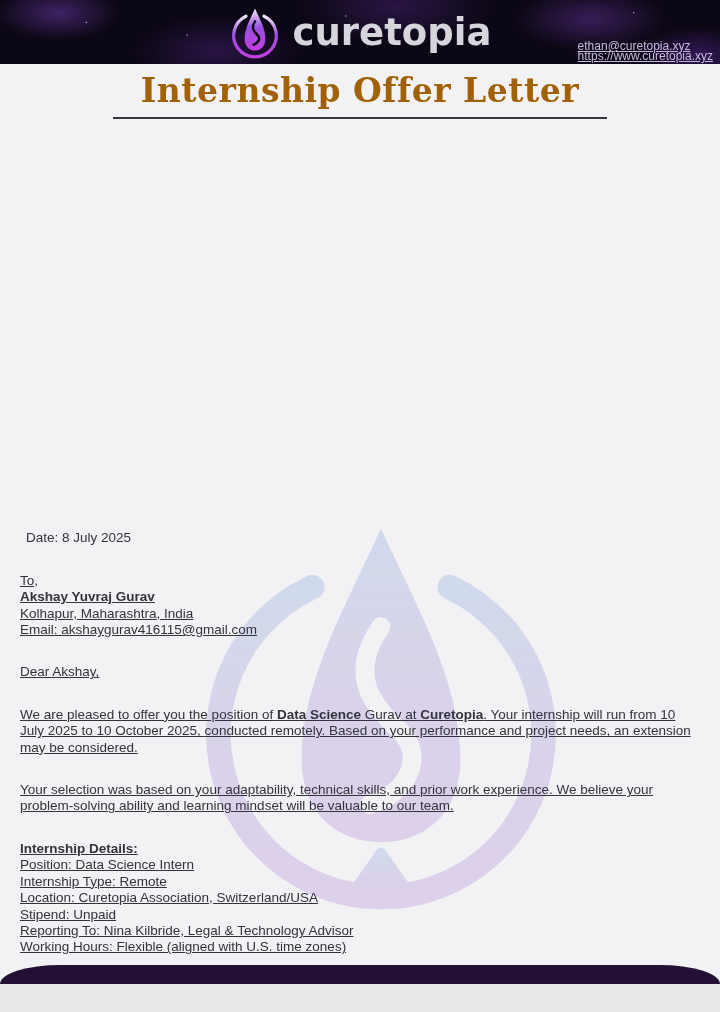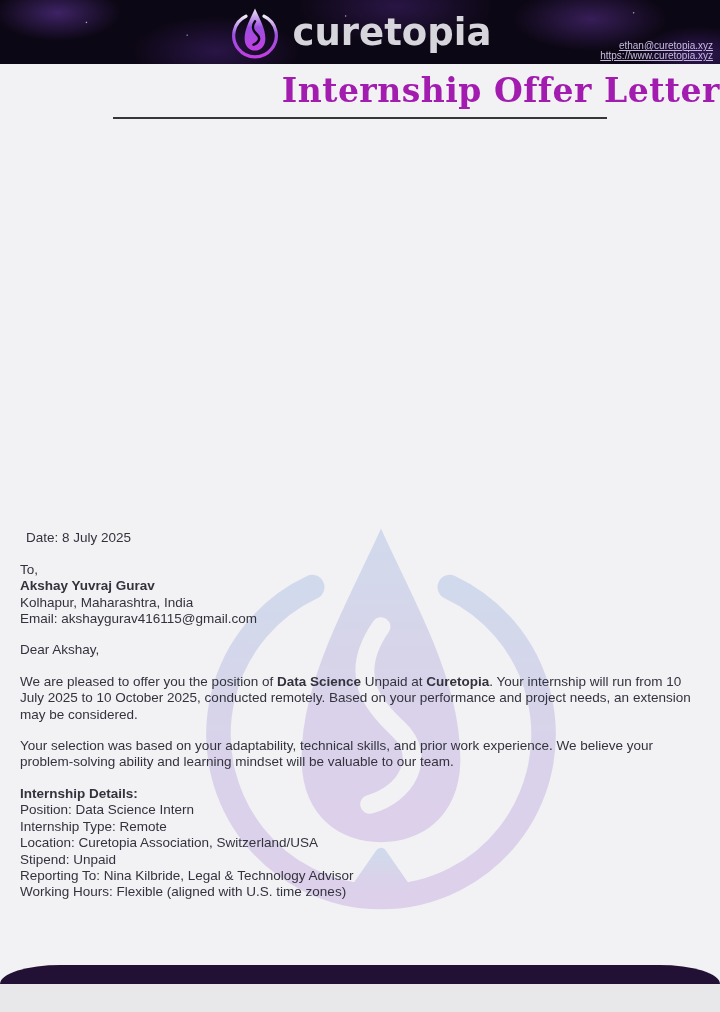--- a/index.html
+++ b/index.html
@@ -32,32 +32,32 @@
     display: flex; align-items: center; justify-content: center; gap: 12px;
   }
   .brand-icon { width: 52px; height: 52px; margin-top: 2px; }
   .brand-text {
     font-family: "DejaVu Sans", sans-serif;
     font-size: 37px; font-weight: 700; letter-spacing: 0px;
     color: #d7d5dc;
   }
   .header-links {
     position: absolute; right: 7px; bottom: 3px;
-    text-align: right; font-size: 10px; line-height: 10px;
+    font-size: 12px; line-height: 10px;
   }
   .header-links a { color: #c6bbdf; text-decoration: underline; display: block; }
   
   .doc-title {
     margin-top: 7px;
-    text-align: right;
+    text-align: center;
     font-family: "DejaVu Serif", serif;
     font-weight: 700;
     font-size: 33px;
     letter-spacing: 0.5px;
-    color: #a21caf;
+    color: #a16207;
   }
   .title-rule {
     width: 494px; margin: 7px auto 0;
     border: none; border-top: 2px solid #35353b;
   }
   
   .content {
     position: relative;
     padding: 10px 20px 0;
     font-size: 13.5px;
@@ -67,21 +67,21 @@
   .watermark {
     position: absolute;
     left: 172px; top: 388px;
     width: 378px; height: 397px;
     opacity: .45;
     z-index: 0;
     pointer-events: none;
   }
   .content > * { position: relative; z-index: 1; }
   .date-line { padding-left: 6px; }
-  .gap { margin-top: 15px; }
+  .gap { margin-top: 26px; text-decoration: underline; }
   .bold { font-weight: 700; }
   ul.bullets { list-style: disc; padding-left: 38px; }
   
   .footer {
     position: absolute; left: 0; right: 0; bottom: 0;
     height: 19px;
     background: #221134;
     border-top-left-radius: 70px 22px;
     border-top-right-radius: 70px 22px;
   }
@@ -135,21 +135,21 @@
     <div class="gap">
       <p>To,</p>
       <p class="bold">Akshay Yuvraj Gurav</p>
       <p>Kolhapur, Maharashtra, India</p>
       <p>Email: akshaygurav416115@gmail.com</p>
     </div>
 
     <p class="gap">Dear Akshay,</p>
 
 
-    <p class="gap"><span>We are pleased to offer you the position of </span><span class="bold">Data Science</span><span> Unpaid at </span><span class="bold">Curetopia</span><span>. Your internship will run from 10 July 2025 to 10 October 2025, conducted remotely. Based on your performance and project needs, an extension may be considered.</span></p>
+    <p class="gap"><span>We are pleased to offer you the position of </span><span class="bold">Data Science</span><span> Gurav at </span><span class="bold">Curetopia</span><span>. Your internship will run from 10 July 2025 to 10 October 2025, conducted remotely. Based on your performance and project needs, an extension may be considered.</span></p>
 
     <p class="gap">Your selection was based on your adaptability, technical skills, and prior work experience. We believe your problem-solving ability and learning mindset will be valuable to our team.</p>
 
     <div class="gap">
       <p class="bold">Internship Details:</p>
       <p>Position: Data Science Intern</p>
       <p>Internship Type: Remote</p>
       <p>Location: Curetopia Association, Switzerland/USA</p>
       <p>Stipend: Unpaid</p>
       <p>Reporting To: Nina Kilbride, Legal &amp; Technology Advisor</p>

